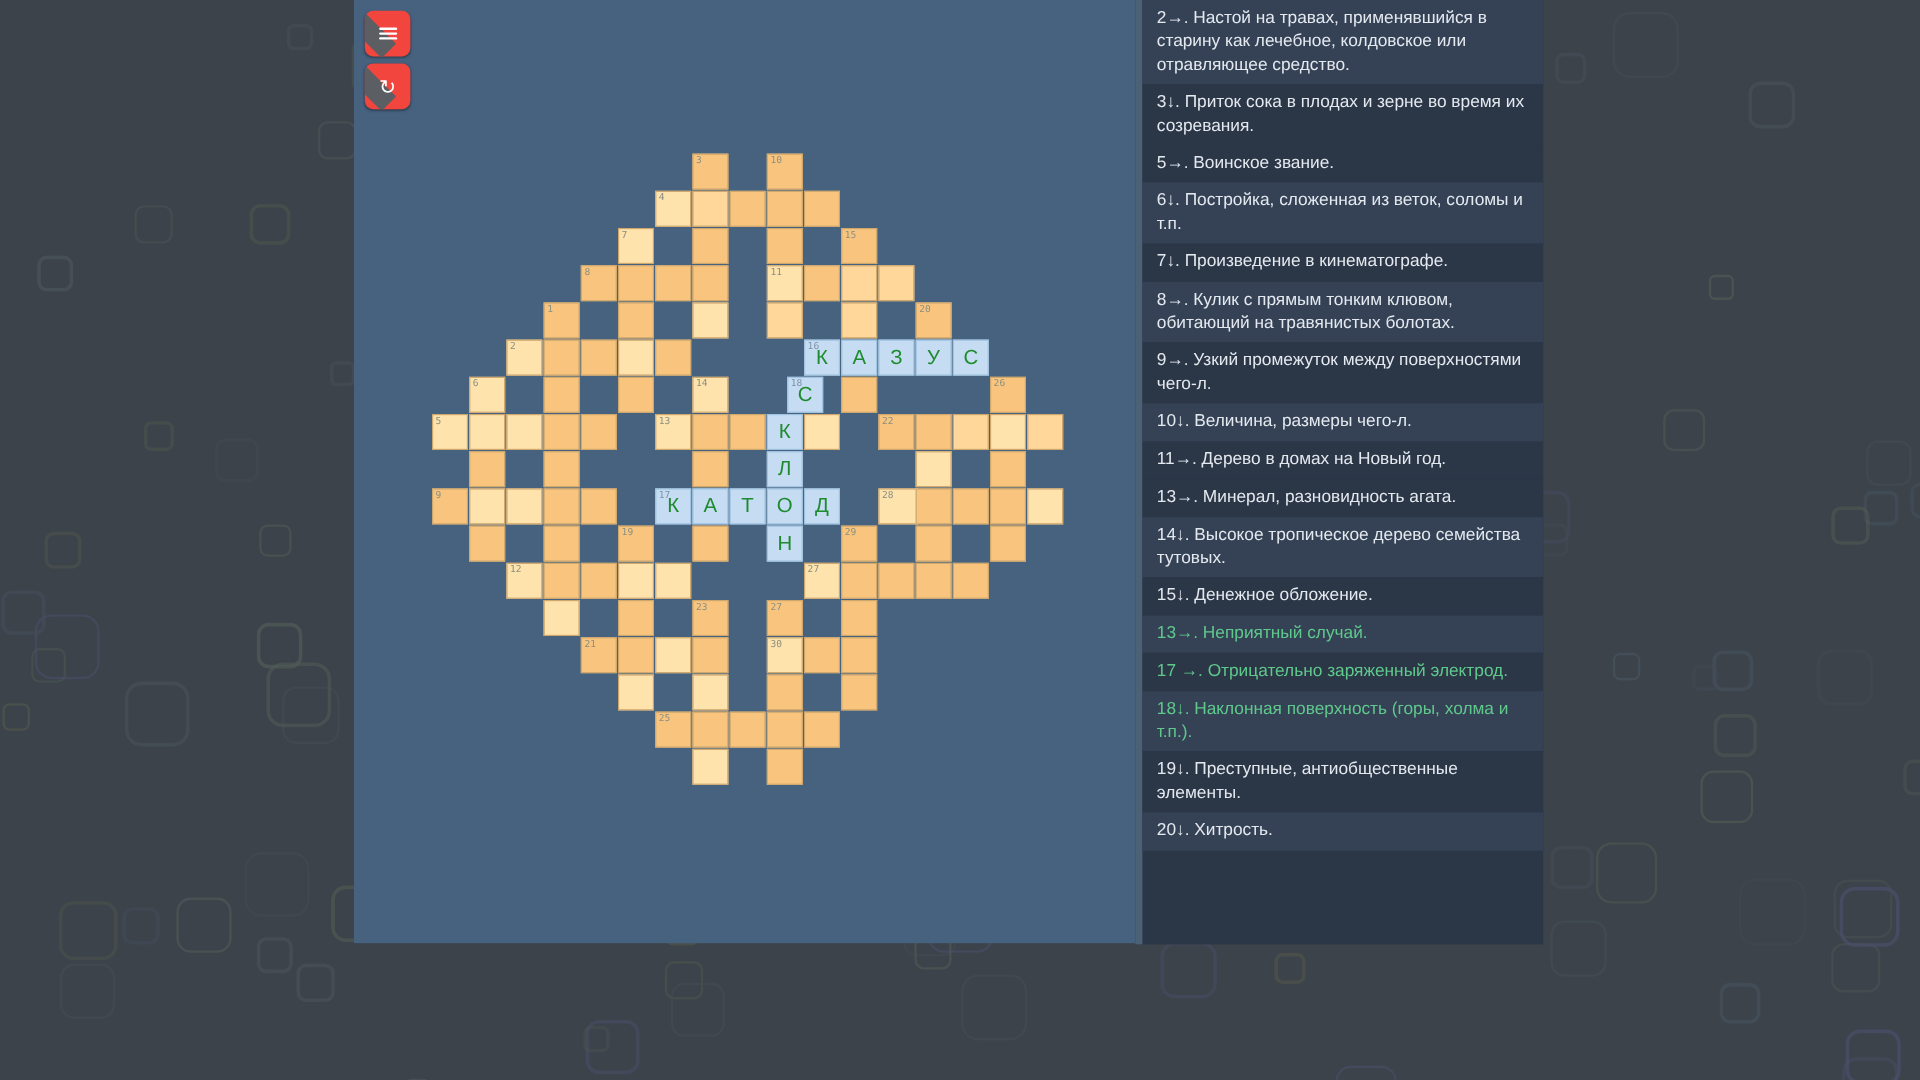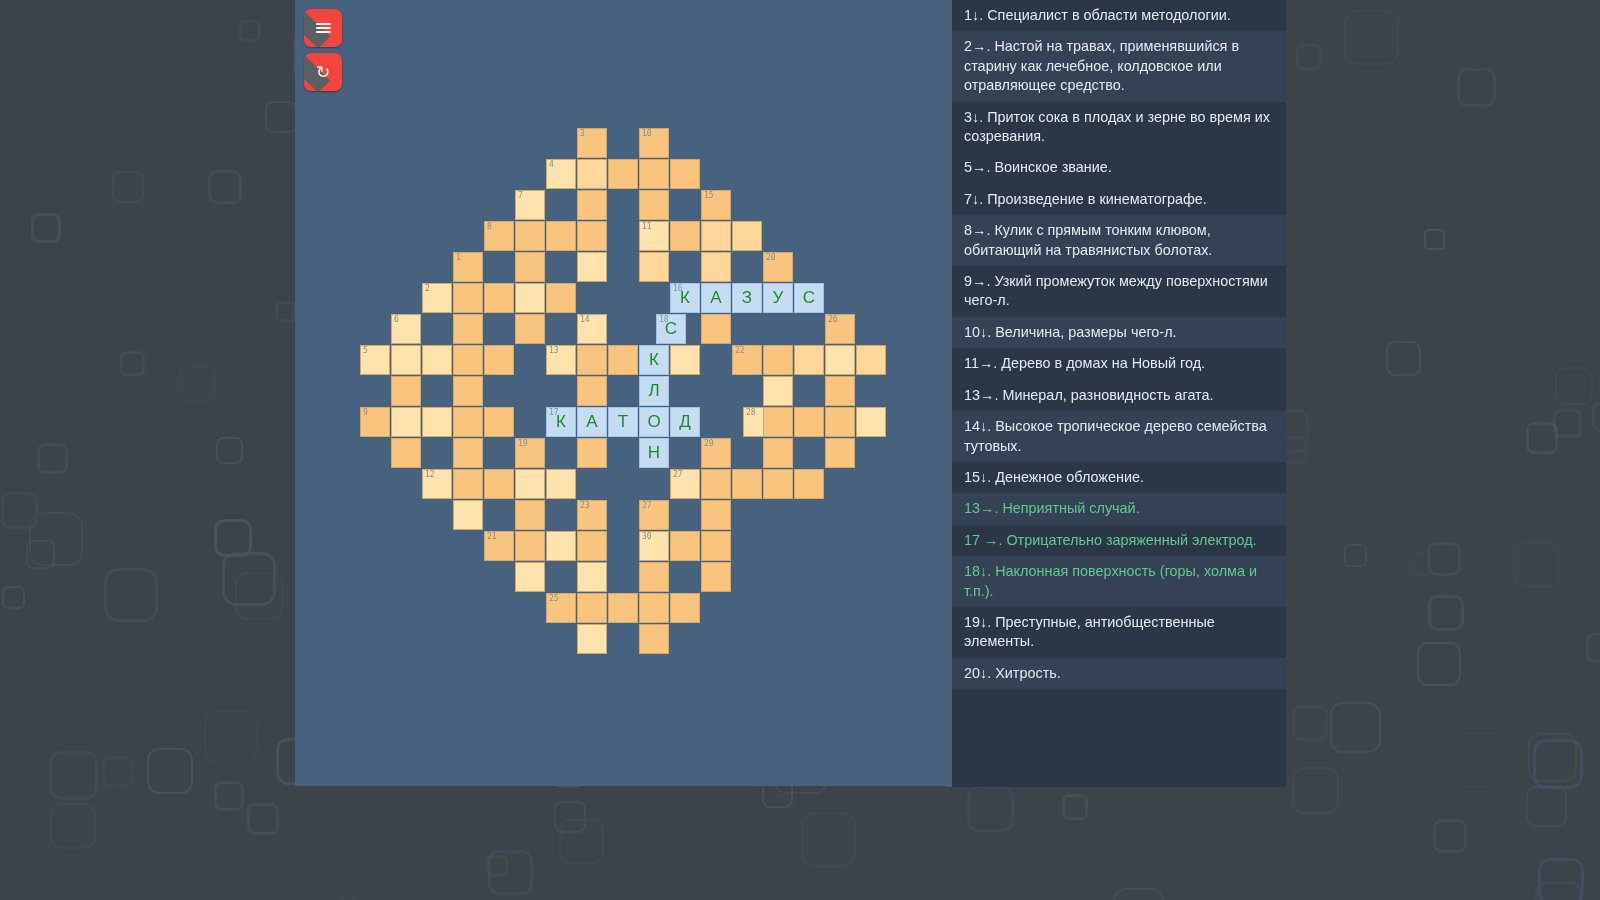--- a/index.html
+++ b/index.html
@@ -460,21 +460,21 @@
         </div>
         <div class="cell filled" style="left: 248px; top: 279px;">
           <span class="letter">Т</span>
         </div>
         <div class="cell filled" style="left: 279px; top: 279px;">
           <span class="letter">О</span>
         </div>
         <div class="cell filled" style="left: 310px; top: 279px;">
           <span class="letter">Д</span>
         </div>
-        <div class="cell shade-c" style="left: 383px; top: 279px; padding-left: 31px;">
+        <div class="cell shade-c" style="left: 372px; top: 279px; padding-left: 31px;">
           <span class="num">28</span>
         </div>
         <div class="cell shade-b" style="left: 403px; top: 279px;"></div>
         <div class="cell shade-b" style="left: 434px; top: 279px;"></div>
         <div class="cell shade-b" style="left: 465px; top: 279px;"></div>
         <div class="cell shade-c" style="left: 496px; top: 279px;"></div>
         <div class="cell shade-b" style="left: 31px; top: 310px;"></div>
         <div class="cell shade-b" style="left: 93px; top: 310px;"></div>
         <div class="cell shade-b" style="left: 155px; top: 310px;">
           <span class="num">19</span>
@@ -533,24 +533,24 @@
         <div class="cell shade-b" style="left: 248px; top: 465px;"></div>
         <div class="cell shade-b" style="left: 279px; top: 465px;"></div>
         <div class="cell shade-b" style="left: 310px; top: 465px;"></div>
         <div class="cell shade-c" style="left: 217px; top: 496px;"></div>
         <div class="cell shade-b" style="left: 279px; top: 496px;"></div>
       </div>
 
   </div>
 
   <div id="clue-panel">
-      <div class="clue">1↓. Специалист в области методологии.</div>
       <div class="clue alt">2→. Настой на травах, применявшийся в старину как лечебное, колдовское или отравляющее средство.</div>
       <div class="clue">3↓. Приток сока в плодах и зерне во время их созревания.</div>
       <div class="clue">5→. Воинское звание.</div>
+      <div class="clue alt">6↓. Постройка, сложенная из веток, соломы и т.п.</div>
       <div class="clue">7↓. Произведение в кинематографе.</div>
       <div class="clue alt">8→. Кулик с прямым тонким клювом, обитающий на травянистых болотах.</div>
       <div class="clue">9→. Узкий промежуток между поверхностями чего-л.</div>
       <div class="clue alt">10↓. Величина, размеры чего-л.</div>
       <div class="clue">11→. Дерево в домах на Новый год.</div>
       <div class="clue">13→. Минерал, разновидность агата.</div>
       <div class="clue alt">14↓. Высокое тропическое дерево семейства тутовых.</div>
       <div class="clue">15↓. Денежное обложение.</div>
       <div class="clue alt solved">13→. Неприятный случай.</div>
       <div class="clue solved">17 →. Отрицательно заряженный электрод.</div>

